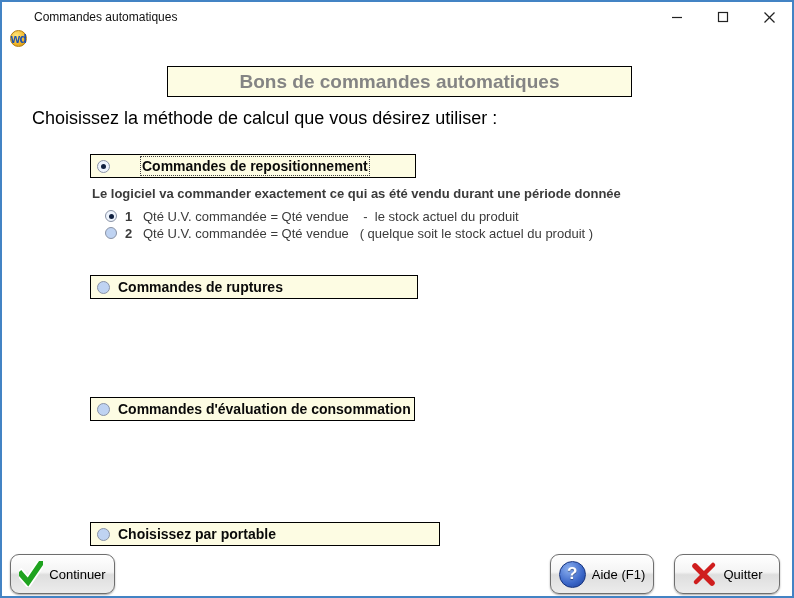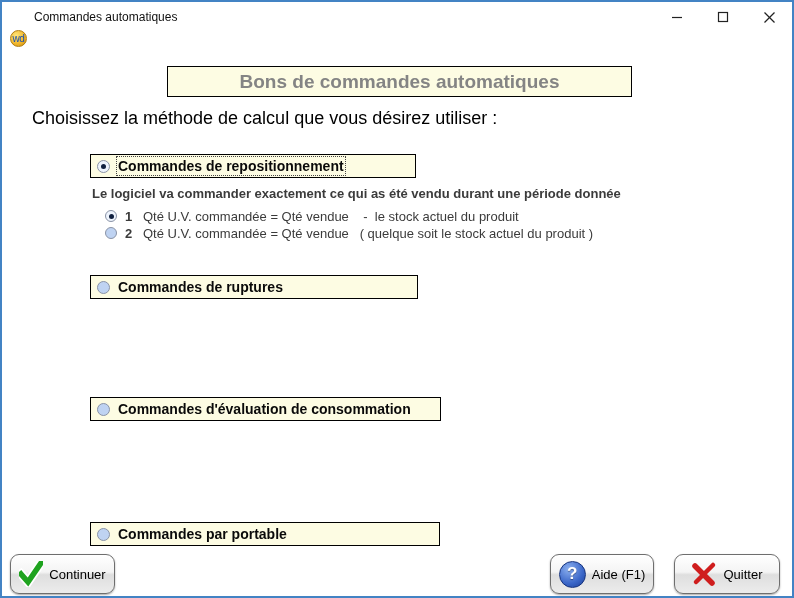--- a/index.html
+++ b/index.html
@@ -18,21 +18,21 @@
   }
   
   .titlebar{
     position:absolute;left:0;top:0;right:0;height:30px;background:#ffffff;
     display:flex;align-items:center;
   }
   .app-icon{
     width:17px;height:17px;margin-left:8px;border-radius:50%;
     background:radial-gradient(circle at 35% 30%,#ffe67a,#f0b428 60%,#c88a10);
     border:1px solid #b07c10;display:flex;align-items:center;justify-content:center;
-    font-size:10px;font-weight:normal;color:#1a4fb0;letter-spacing:-0.5px;margin-top:43px;
+    font-size:12px;font-weight:bold;color:#1a4fb0;letter-spacing:-0.5px;margin-top:43px;
   }
   .title-text{margin-left:7px;font-size:12px;color:#111;}
   .titlebar-spacer{flex:1;}
   .win-btn{
     width:46px;height:30px;display:flex;align-items:center;justify-content:center;
     cursor:default;
   }
   .win-btn svg{display:block;}
   
   .header-box{
@@ -57,23 +57,23 @@
   .radio{
     width:13px;height:13px;border-radius:50%;
     background:var(--radio-fill);border:1px solid var(--radio-border);
     position:relative;flex:none;
   }
   .radio.sel{background:#eef4fd;}
   .radio.sel::after{
     content:"";position:absolute;left:50%;top:50%;width:5px;height:5px;margin:-2.5px 0 0 -2.5px;
     border-radius:50%;background:#10203f;
   }
-  #opt-box-0{left:88px;top:152px;width:326px;}
+  #opt-box-0{left:88px;top:152px;width:326px;gap:24px;}
   #opt-box-1{left:88px;top:273px;width:328px;}
-  #opt-box-2{left:88px;top:395px;width:351px;}
+  #opt-box-2{left:88px;top:395px;width:325px;}
   #opt-box-3{left:88px;top:520px;width:350px;}
   
   .detail-desc{
     position:absolute;left:90px;top:184px;font-size:13px;font-weight:bold;color:var(--text-dark);
   }
   .sub-option{
     position:absolute;left:103px;display:flex;align-items:center;height:16px;
   }
   #sub-0{top:206px;}
   #sub-1{top:223px;}
@@ -156,21 +156,21 @@
     <span class="label">Commandes de ruptures</span>
   </div>
 
   <div class="option-box" id="opt-box-2">
     <span class="radio"></span>
     <span class="label">Commandes d'évaluation de consommation</span>
   </div>
 
   <div class="option-box" id="opt-box-3">
     <span class="radio"></span>
-    <span class="label">Commandes par portable</span>
+    <span class="label">Choisissez par portable</span>
   </div>
 
   <div class="btn" id="btn-continue">
     <span class="icon-check">
       <svg width="24" height="26" viewBox="0 0 24 26">
         <path d="M2 13 L9 21 L22 2" fill="none" stroke="#ffffff" stroke-width="9" stroke-linecap="square"></path>
         <path d="M2 13 L9 21 L22 2" fill="none" stroke="#1fa31f" stroke-width="5.5" stroke-linecap="square"></path>
       </svg>
     </span>
     <span>Continuer</span>

